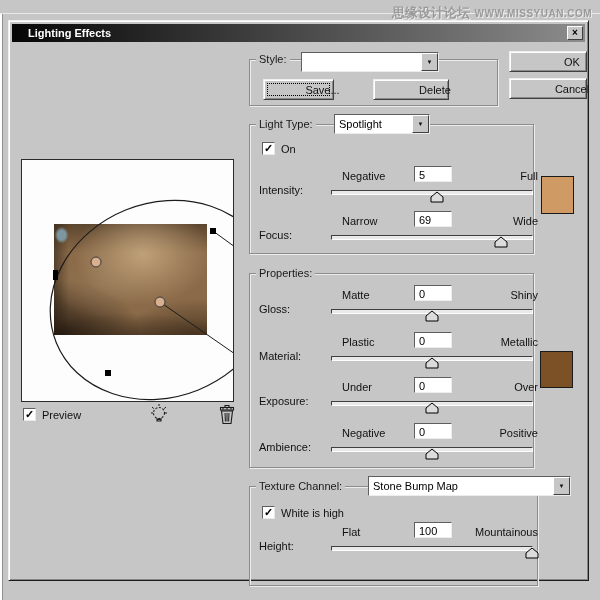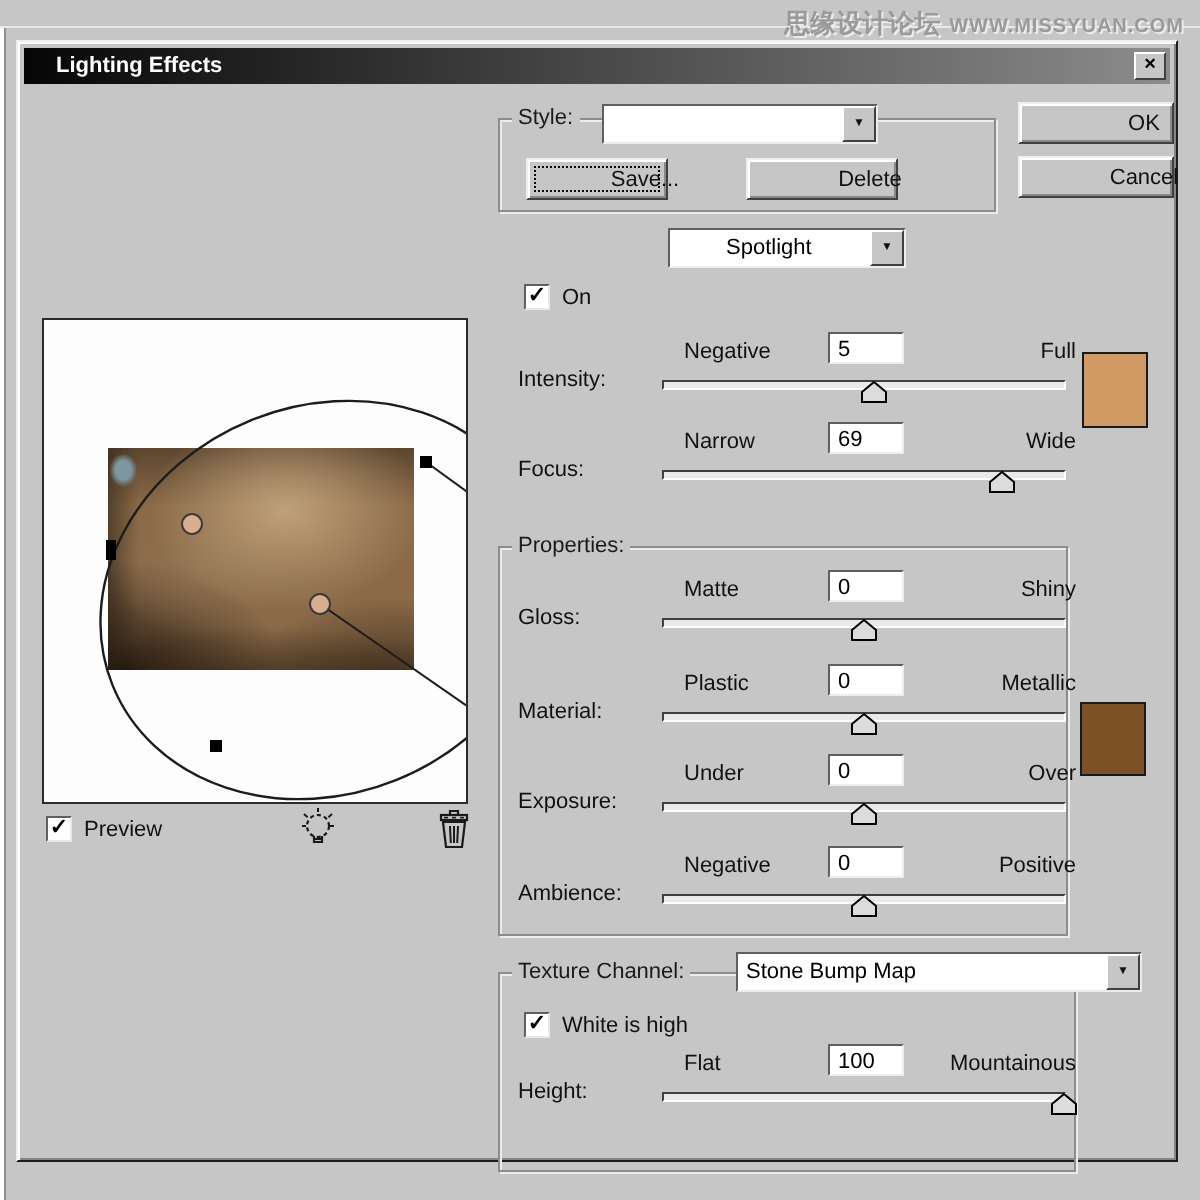--- a/index.html
+++ b/index.html
@@ -149,21 +149,24 @@
       <span>Delete</span>
     </div>
 
   <div class="btn" style="left:500px; top:30px; width:78px; height:21px;">
       <span>OK</span>
     </div>
   <div class="btn" style="left:500px; top:57px; width:78px; height:21px;">
       <span>Cancel</span>
     </div>
 
-  <div class="dropdown" style="left:325px; top:93px; width:119px;padding-left:24px;">
+  <div class="group" style="left:240px; top:103px; width:285px; height:130px;">
+    <span class="group-label">Light Type:</span>
+  </div>
+  <div class="dropdown" style="left:325px; top:93px; width:96px;">
     <div class="dd-text">Spotlight</div>
     <div class="dd-btn">
         <span>▼</span>
       </div>
   </div>
   <div class="checkbox" style="left:253px; top:121px;"><span>✓</span></div>
   <span class="cb-label" style="left:272px; top:122px; position:absolute;text-align:center;">On</span>
 
   <div class="srow" style="top:146px;">
     <span class="rlabel">Intensity:</span>

